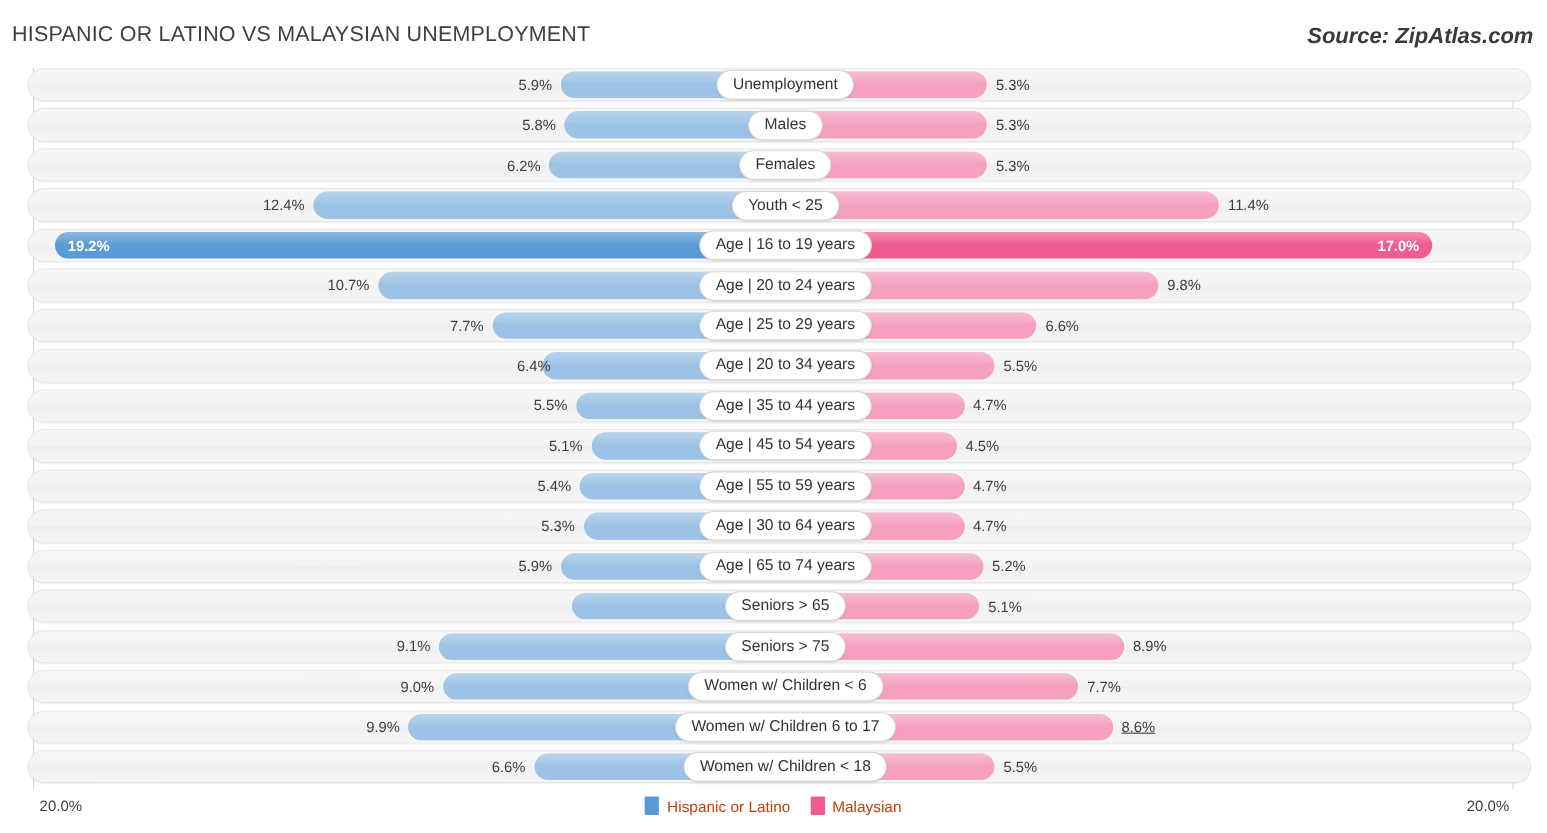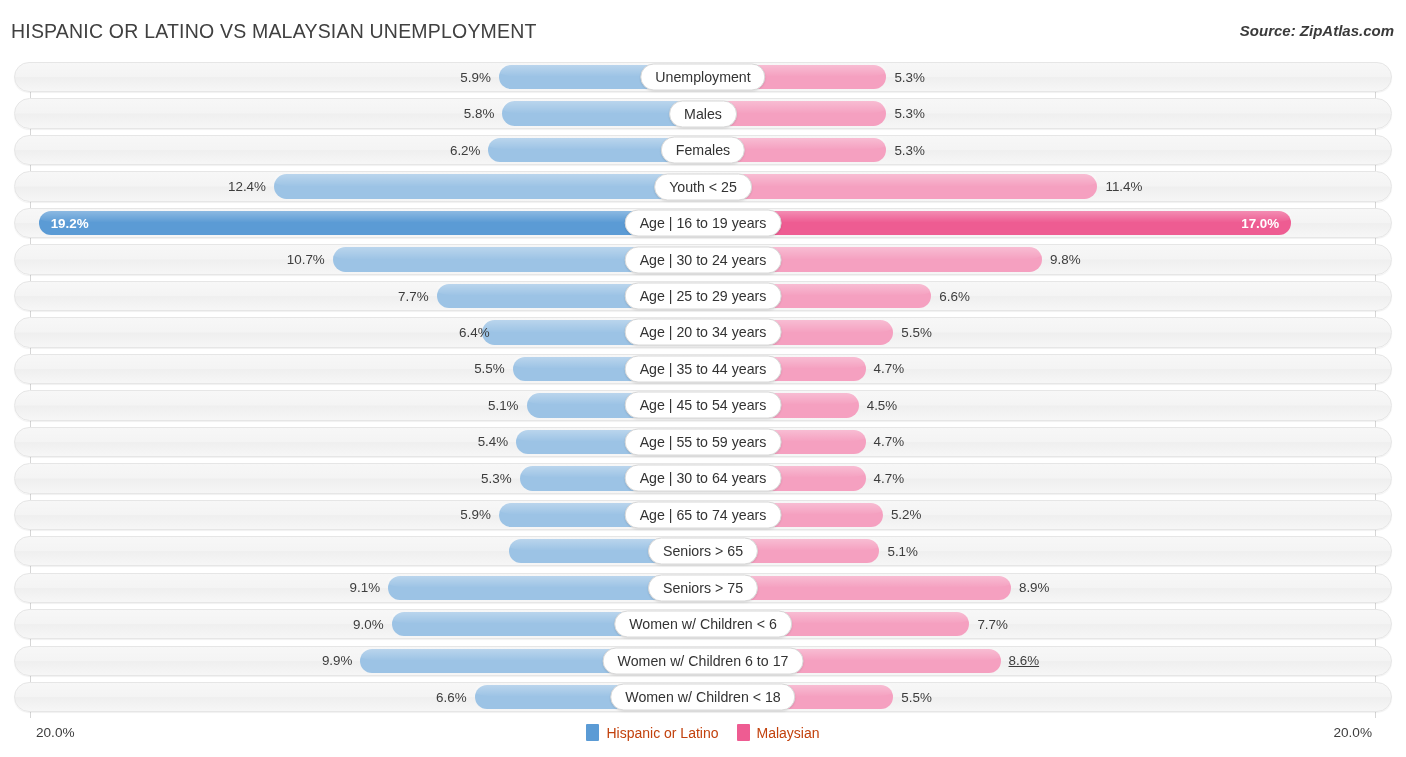--- a/index.html
+++ b/index.html
@@ -13,38 +13,38 @@
   #root { position: relative; width: 1406px; height: 757px; }
 
   
   .title {
     position: absolute; left: 11px; top: 20px;
     font-size: 19.5px; color: #404040; letter-spacing: .2px;
     white-space: nowrap;
   }
   .source {
     position: absolute; right: 12px; top: 22px;
-    font-size: 15px; font-style: italic; font-weight: bold;
+    font-size: 20px; font-style: italic; font-weight: bold;
     color: #3a3a3a; white-space: nowrap;
   }
 
   
   .plot {
     position: absolute; left: 0; top: 62px;
     width: 1406px; height: 656px;
   }
   .gridline {
     position: absolute; top: 0; bottom: 0; width: 1px;
     background: #d6d6d6;
   }
   .gridline.left  { left: 30px; }
   .gridline.right { left: 1375px; }
 
   
-  .rows { position: absolute; left: 0; top: 0; right: 0; }
+  .rows { position: absolute; left: 0; top: 0; right: 0; padding-left: 11px; }
   .row {
     position: relative;
     height: 30.2px;
     margin-bottom: 6.3px;
   }
   .track {
     position: absolute; left: 14px; right: 14px; top: 0; bottom: 0;
     background: linear-gradient(to bottom, #f7f7f7 0%, #f4f4f4 48%, #efefef 52%, #f6f6f6 100%);
     border: 1px solid #e6e6e6;
     border-radius: 16px;
@@ -194,21 +194,21 @@
           <div class="track"></div>
           <div class="barwrap">
             <div class="bar left" style="left: 332.78px; width: 370.22px; background: rgb(156, 195, 229);">
               <div class="sheen"></div>
             </div>
             <div class="bar right" style="left: 703px; width: 339.08px; background: rgb(245, 160, 192);">
               <div class="sheen"></div>
             </div>
             <div class="vlabel left" style="left: 0px; width: 324.78px;">10.7%</div>
             <div class="vlabel right" style="left: 1050.08px; width: 120px;">9.8%</div>
-            <div class="pill" style="left: 703px;">Age | 30 to 24 years</div>
+            <div class="pill" style="left: 703px;">Age | 20 to 24 years</div>
           </div>
         </div>
         <div class="row">
           <div class="track"></div>
           <div class="barwrap">
             <div class="bar left" style="left: 436.58px; width: 266.42px; background: rgb(156, 195, 229);">
               <div class="sheen"></div>
             </div>
             <div class="bar right" style="left: 703px; width: 228.36px; background: rgb(245, 160, 192);">
               <div class="sheen"></div>

